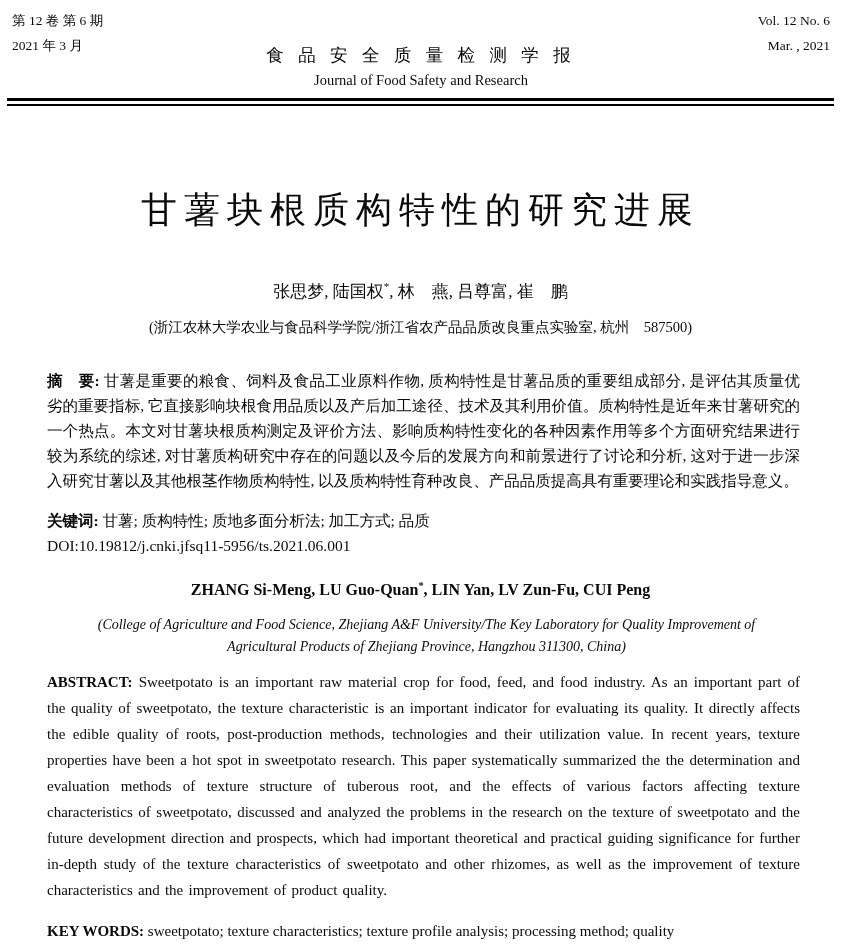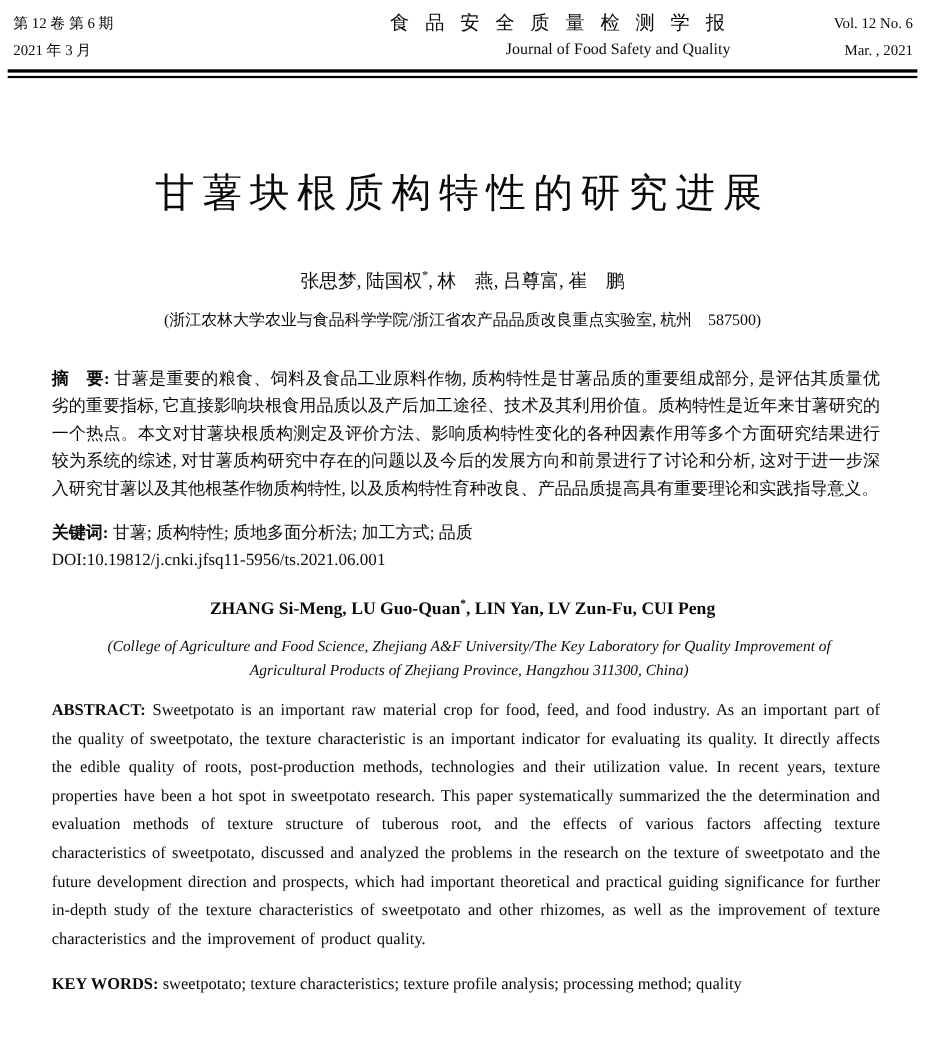--- a/index.html
+++ b/index.html
@@ -12,26 +12,25 @@
     color: #0a0a0a;
     font-family: "Liberation Serif", "DejaVu Serif", serif;
     overflow: hidden;
   }
   
   .journal-header {
     display: flex;
     justify-content: space-between;
     align-items: flex-start;
     padding: 8px 11px 0 12px;
-    gap: 16px;
   }
   .jh-col { line-height: 25px; }
   .jh-left  { text-align: left;  font-size: 13.5px; min-width: 150px; }
   .jh-right { text-align: right; font-size: 13.5px; min-width: 150px; }
-  .jh-center { text-align: right; flex: 1; }
+  .jh-center { text-align: center; flex: 1; margin-top: 35px; }
   .jh-cn { font-size: 17.5px; letter-spacing: 5px; white-space: pre; }
   .jh-en { font-size: 14.5px; }
   .double-rule {
     margin: 5px 7px 0 7px;
     height: 3px;
     border-top: 3px solid #000;
     border-bottom: 2px solid #000;
   }
   
   .cn-title {
@@ -102,21 +101,21 @@
 
 <div class="page">
 
   <div class="journal-header">
     <div class="jh-col jh-left">
       <div>第 12 卷 第 6 期</div>
       <div>2021 年 3 月</div>
     </div>
     <div class="jh-col jh-center">
       <div class="jh-cn">食 品 安 全 质 量 检 测 学 报</div>
-      <div class="jh-en">Journal of Food Safety and Quality</div>
+      <div class="jh-en">Journal of Food Safety and Research</div>
     </div>
     <div class="jh-col jh-right">
       <div>Vol. 12 No. 6</div>
       <div>Mar. , 2021</div>
     </div>
   </div>
   <div class="double-rule"></div>
 
   <div class="cn-title">甘薯块根质构特性的研究进展</div>
 

